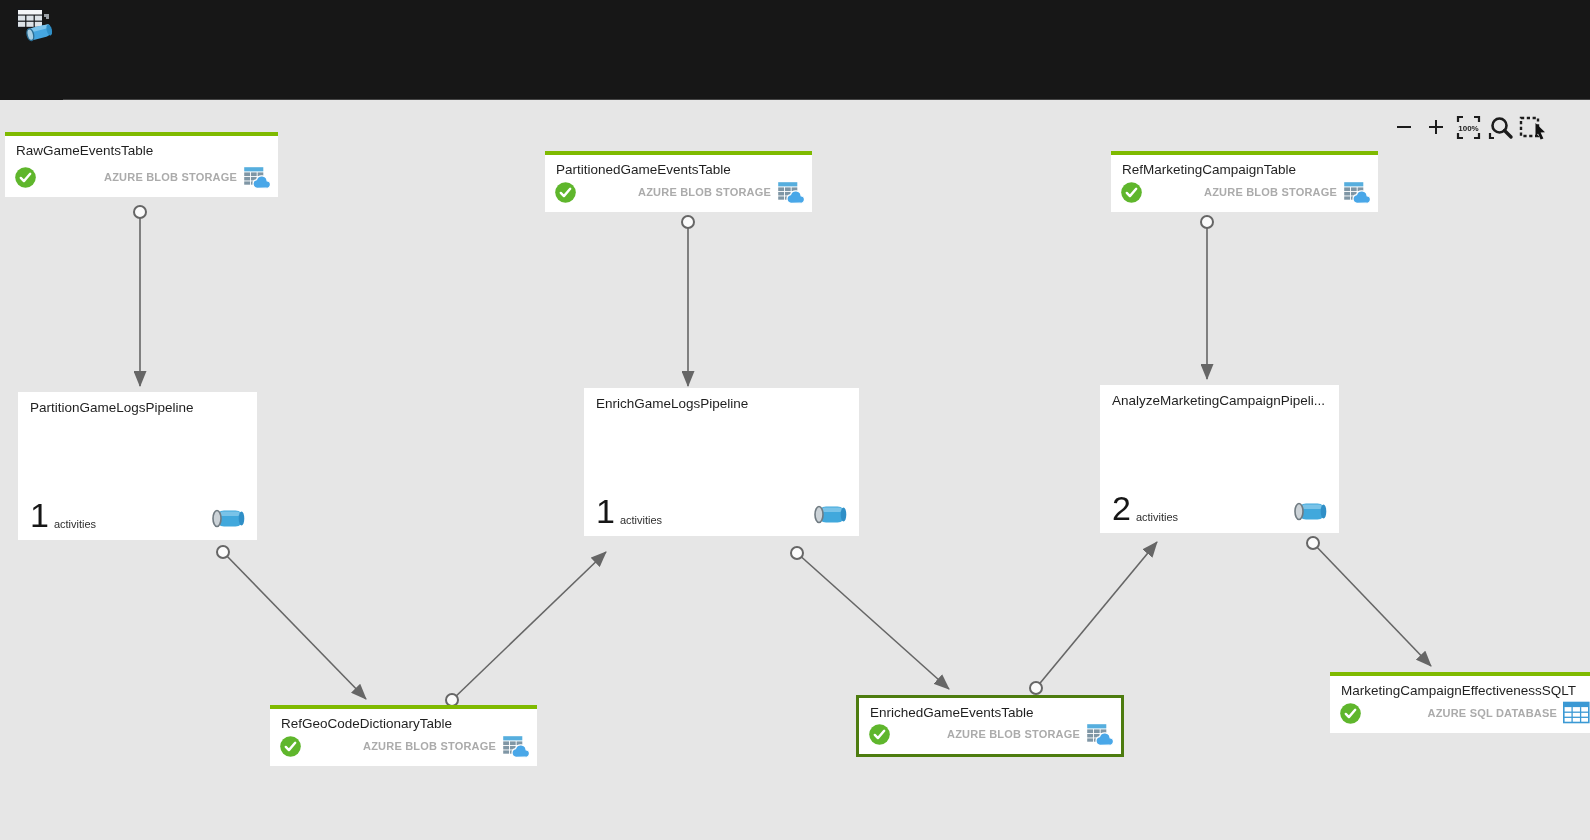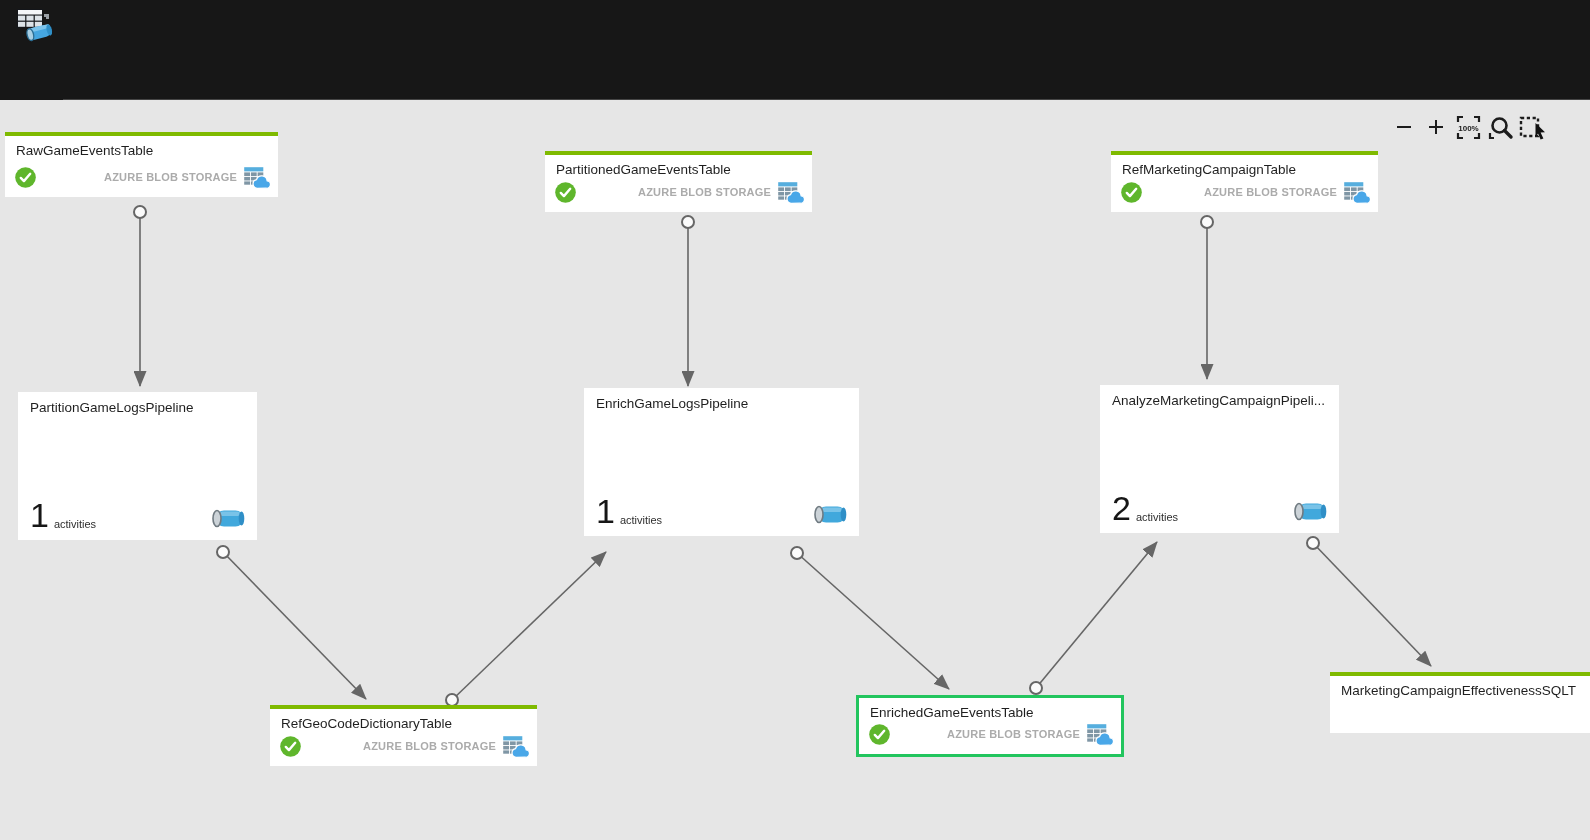--- a/index.html
+++ b/index.html
@@ -18,21 +18,21 @@
   .edges-layer{position:absolute;left:0;top:0;width:1590px;height:740px;pointer-events:none;}
 
   
   .zoom-toolbar{position:absolute;top:13px;right:44px;display:flex;align-items:center;gap:4px;}
   .zoom-btn{width:28px;height:28px;display:flex;align-items:center;justify-content:center;cursor:pointer;}
   .zoom-btn svg{display:block;}
 
   
   .node{position:absolute;background:#ffffff;box-sizing:border-box;cursor:pointer;}
   .node.dataset{border-top:4px solid #7fba00;}
-  .node.dataset.selected{border:3px solid #22c55e;}
+  .node.dataset.selected{border:3px solid #4d7c0f;}
   .node-title{position:absolute;left:11px;top:7px;right:6px;font-size:13.5px;color:#1f1f1f;
     white-space:nowrap;overflow:hidden;}
   .dataset .node-footer{position:absolute;left:10px;right:8px;bottom:7px;height:26px;
     display:flex;align-items:center;}
   .check-icon{width:21px;height:21px;flex:none;}
   .storage-label{margin-left:auto;font-size:11px;font-weight:700;color:#ababab;
     letter-spacing:.2px;margin-right:6px;white-space:nowrap;}
   .storage-icon{width:27px;height:24px;flex:none;}
   .pipeline .node-title{left:12px;top:8px;}
   .pipeline .node-footer{position:absolute;left:12px;right:10px;bottom:10px;
@@ -275,20 +275,37 @@
               <rect x="1.2" y="16.4" width="5.8" height="3.3"></rect>
               <rect x="7.9" y="16.4" width="5.8" height="3.3"></rect>
               <rect x="14.6" y="16.4" width="5.7" height="3.3"></rect>
             </g>
             <path d="M14 23.3 a4.4 4.4 0 0 1 -.4-8.7 a5.4 5.4 0 0 1 10.5 1.2 a3.7 3.7 0 0 1 -.8 7.4 z" fill="#49a7e8" stroke="#ffffff" stroke-width="1.2"></path>
           </svg>
         </div>
       </div>
       <div class="node dataset" style="left: 1330px; top: 572px; width: 268px; height: 61px;">
         <div class="node-title">MarketingCampaignEffectivenessSQLT</div>
+        <div class="node-footer">
+          <svg class="check-icon" viewBox="0 0 21 21">
+            <circle cx="10.5" cy="10.5" r="10.3" fill="#5fb62c"></circle>
+            <path d="M5.8 10.9 l3.1 3.2 l6.3-7.3" stroke="#ffffff" stroke-width="2.4" fill="none" stroke-linecap="round" stroke-linejoin="round"></path>
+          </svg>
+          <span class="storage-label">AZURE SQL DATABASE</span>
+          <svg class="storage-icon" viewBox="0 0 27 24">
+            <rect x="0.8" y="1.5" width="25" height="20" fill="#ffffff" stroke="#3b99d4" stroke-width="1.6"></rect>
+            <rect x="0.8" y="1.5" width="25" height="4.6" fill="#3b99d4"></rect>
+            <g stroke="#3b99d4" stroke-width="1.3">
+              <line x1="9.1" y1="6.1" x2="9.1" y2="21.5"></line>
+              <line x1="17.6" y1="6.1" x2="17.6" y2="21.5"></line>
+              <line x1="0.8" y1="11.2" x2="25.8" y2="11.2"></line>
+              <line x1="0.8" y1="16.3" x2="25.8" y2="16.3"></line>
+            </g>
+          </svg>
+        </div>
       </div>
     </div>
 
   <div class="zoom-toolbar">
     <div class="zoom-btn">
       <svg width="22" height="22" viewBox="0 0 22 22">
         <line x1="4" y1="11" x2="18" y2="11" stroke="#1c1c1c" stroke-width="2"></line>
       </svg>
     </div>
     <div class="zoom-btn">

